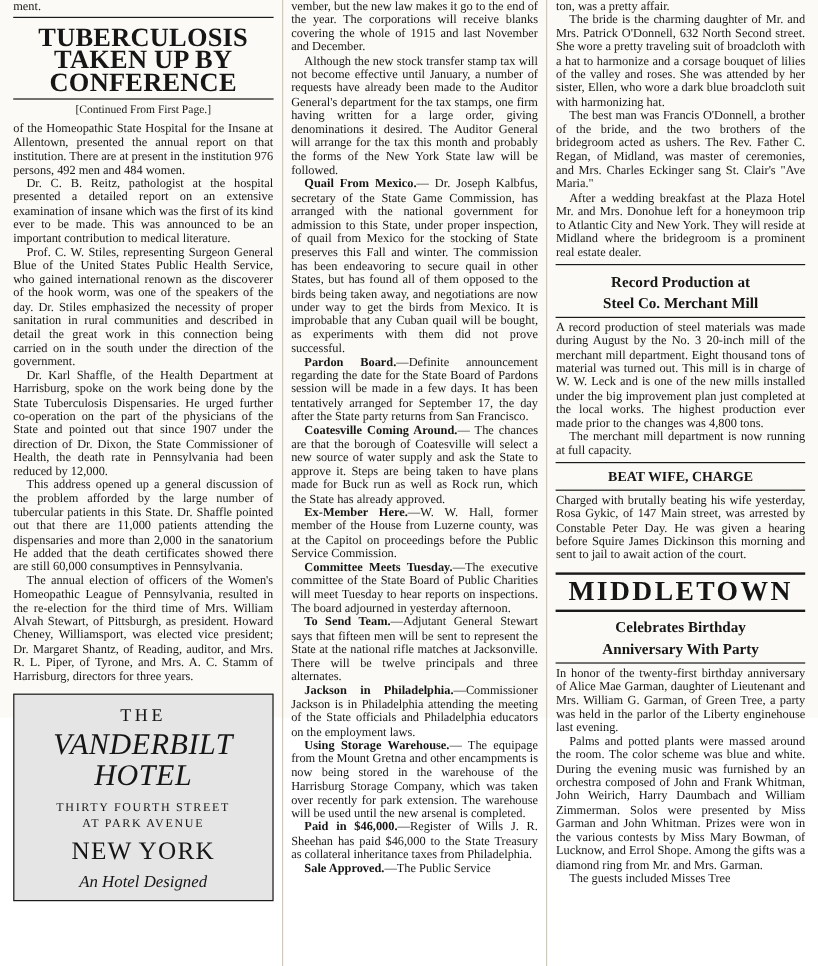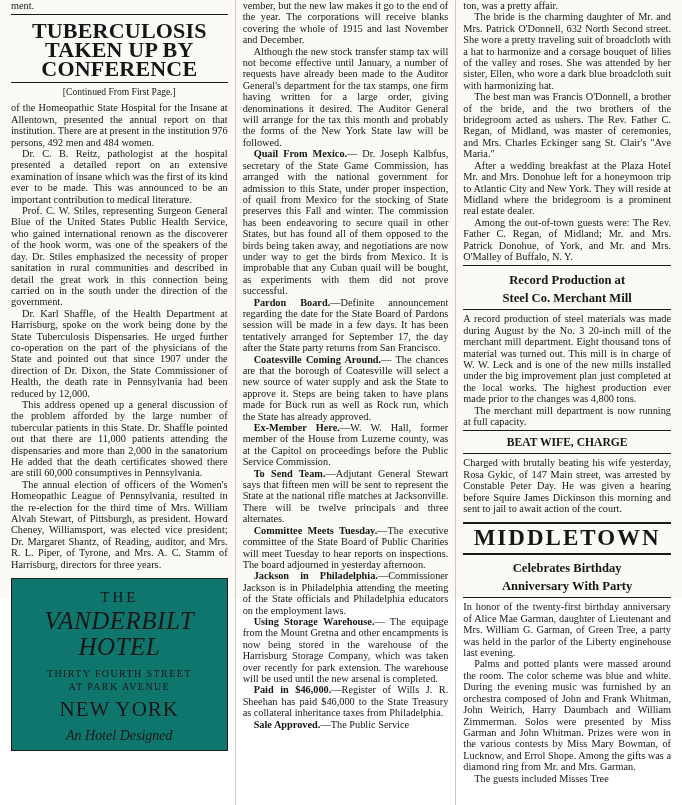--- a/index.html
+++ b/index.html
@@ -96,21 +96,21 @@
     letter-spacing: 2px;
     padding: 1px 0 2px 0;
     margin: 8px 0 6px 0;
     font-family: "Liberation Serif", serif;
   }
   .ad {
     border: 1px solid #1a1a1a;
     margin-top: 8px;
     padding: 10px 8px 6px 8px;
     text-align: center;
-    background: #0f766e;
+    background: #e5e5e5;
   }
   .ad .the {
     font-size: 15px;
     letter-spacing: 3px;
     margin-bottom: 2px;
     font-family: "Liberation Serif", serif;
   }
   .ad .name1 {
     font-family: "Liberation Serif", serif;
     font-style: italic;
@@ -178,34 +178,33 @@
     </div>
 
     <div class="col col2">
       <p class="body cont">vember, but the new law makes it go to the end of the year. The corporations will receive blanks covering the whole of 1915 and last November and December.</p>
       <p class="body">Although the new stock transfer stamp tax will not become effective until January, a number of requests have already been made to the Auditor General's department for the tax stamps, one firm having written for a large order, giving denominations it desired. The Auditor General will arrange for the tax this month and probably the forms of the New York State law will be followed.</p>
 
       <p class="body"><span class="lead-in">Quail From Mexico.</span><span>— Dr. Joseph Kalbfus, secretary of the State Game Commission, has arranged with the national government for admission to this State, under proper inspection, of quail from Mexico for the stocking of State preserves this Fall and winter. The commission has been endeavoring to secure quail in other States, but has found all of them opposed to the birds being taken away, and negotiations are now under way to get the birds from Mexico. It is improbable that any Cuban quail will be bought, as experiments with them did not prove successful.</span></p>
       <p class="body"><span class="lead-in">Pardon Board.</span><span>—Definite announcement regarding the date for the State Board of Pardons session will be made in a few days. It has been tentatively arranged for September 17, the day after the State party returns from San Francisco.</span></p>
       <p class="body"><span class="lead-in">Coatesville Coming Around.</span><span>— The chances are that the borough of Coatesville will select a new source of water supply and ask the State to approve it. Steps are being taken to have plans made for Buck run as well as Rock run, which the State has already approved.</span></p>
       <p class="body"><span class="lead-in">Ex-Member Here.</span><span>—W. W. Hall, former member of the House from Luzerne county, was at the Capitol on proceedings before the Public Service Commission.</span></p>
+      <p class="body"><span class="lead-in">Committee Meets Tuesday.</span><span>—The executive committee of the State Board of Public Charities will meet Tuesday to hear reports on inspections. The board adjourned in yesterday afternoon.</span></p>
       <p class="body"><span class="lead-in">To Send Team.</span><span>—Adjutant General Stewart says that fifteen men will be sent to represent the State at the national rifle matches at Jacksonville. There will be twelve principals and three alternates.</span></p>
-      <p class="body"><span class="lead-in">Committee Meets Tuesday.</span><span>—The executive committee of the State Board of Public Charities will meet Tuesday to hear reports on inspections. The board adjourned in yesterday afternoon.</span></p>
       <p class="body"><span class="lead-in">Jackson in Philadelphia.</span><span>—Commissioner Jackson is in Philadelphia attending the meeting of the State officials and Philadelphia educators on the employment laws.</span></p>
       <p class="body"><span class="lead-in">Using Storage Warehouse.</span><span>— The equipage from the Mount Gretna and other encampments is now being stored in the warehouse of the Harrisburg Storage Company, which was taken over recently for park extension. The warehouse will be used until the new arsenal is completed.</span></p>
       <p class="body"><span class="lead-in">Paid in $46,000.</span><span>—Register of Wills J. R. Sheehan has paid $46,000 to the State Treasury as collateral inheritance taxes from Philadelphia.</span></p>
       <p class="body"><span class="lead-in">Sale Approved.</span><span>—The Public Service</span></p>
     </div>
 
     <div class="col col3">
       <p class="body cont">ton, was a pretty affair.</p>
       <p class="body">The bride is the charming daughter of Mr. and Mrs. Patrick O'Donnell, 632 North Second street. She wore a pretty traveling suit of broadcloth with a hat to harmonize and a corsage bouquet of lilies of the valley and roses. She was attended by her sister, Ellen, who wore a dark blue broadcloth suit with harmonizing hat.</p>
       <p class="body">The best man was Francis O'Donnell, a brother of the bride, and the two brothers of the bridegroom acted as ushers. The Rev. Father C. Regan, of Midland, was master of ceremonies, and Mrs. Charles Eckinger sang St. Clair's "Ave Maria."</p>
       <p class="body">After a wedding breakfast at the Plaza Hotel Mr. and Mrs. Donohue left for a honeymoon trip to Atlantic City and New York. They will reside at Midland where the bridegroom is a prominent real estate dealer.</p>
-      <p class="body">Among the out-of-town guests were: The Rev. Father C. Regan, of Midland; Mr. and Mrs. Patrick Donohue, of York, and Mr. and Mrs. O'Malley of Buffalo, N. Y.</p>
 
       <div class="rule-thin"></div>
       <h2 class="subhead">Record Production at</h2>
       <h2 class="subhead" style="margin-top:0;">Steel Co. Merchant Mill</h2>
       <div class="rule-thin"></div>
       <p class="body cont">A record production of steel materials was made during August by the No. 3 20-inch mill of the merchant mill department. Eight thousand tons of material was turned out. This mill is in charge of W. W. Leck and is one of the new mills installed under the big improvement plan just completed at the local works. The highest production ever made prior to the changes was 4,800 tons.</p>
       <p class="body">The merchant mill department is now running at full capacity.</p>
 
       <div class="rule-thin"></div>
       <h3 class="deck">BEAT WIFE, CHARGE</h3>

